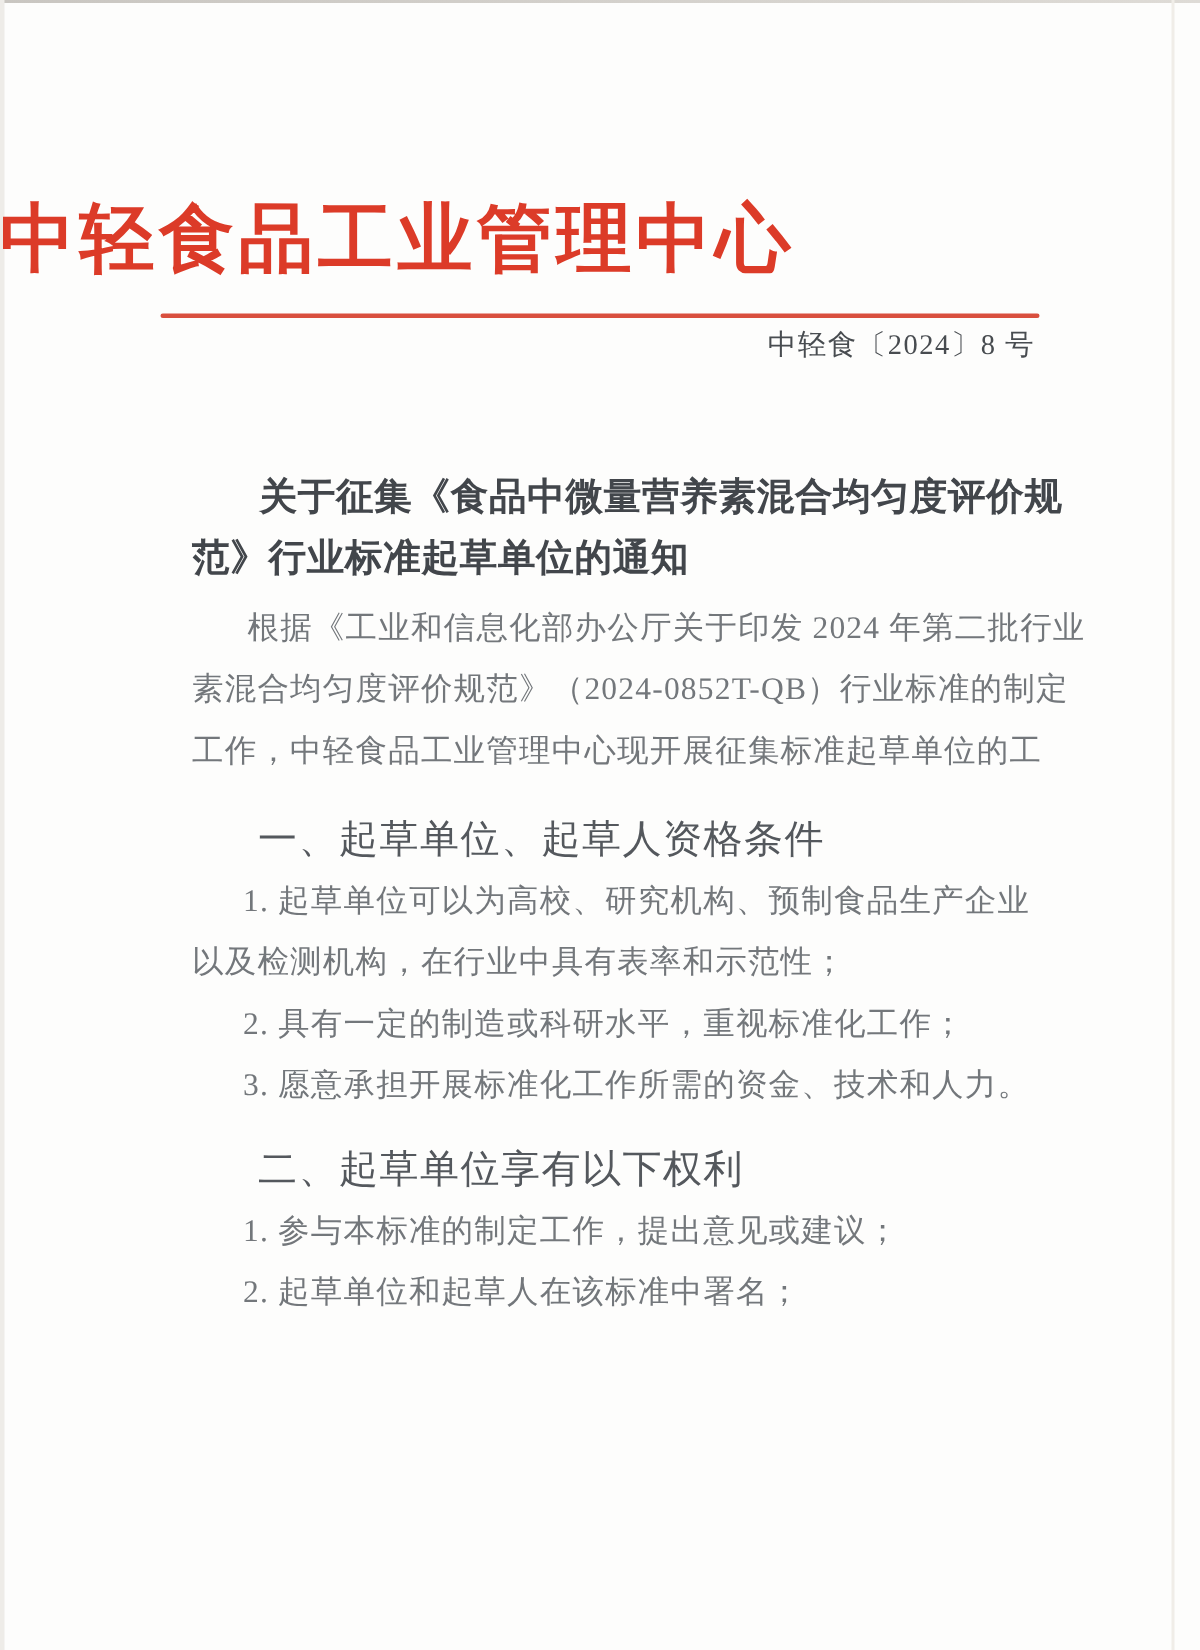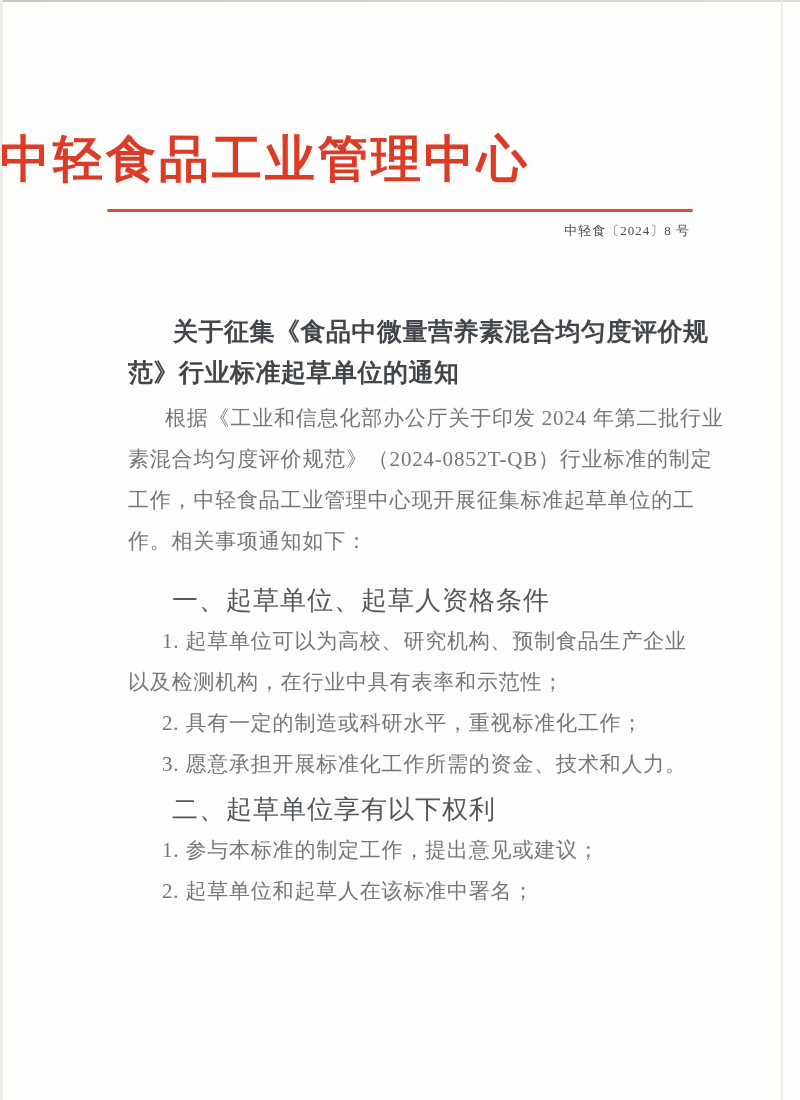--- a/index.html
+++ b/index.html
@@ -35,21 +35,21 @@
   }
   .rule {
     position: absolute; top: 209px; left: 107px;
     width: 586px; height: 3px;
     background: var(--rule_red, #d94f3e);
     border-radius: 2px;
   }
   .doc-number {
     position: absolute; top: 217px; left: 0; width: 690px;
     text-align: right;
-    font-size: 13px; line-height: 28px;
+    font-size: 19px; line-height: 28px;
     color: var(--docnum_ink, #484c50);
     letter-spacing: 1px;
     white-space: nowrap;
   }
   .notice-title {
     position: absolute; top: 263px; left: 128px; width: 610px;
     font-size: 25px; font-weight: bold;
     color: var(--title_ink, #42464b);
     line-height: 41px; letter-spacing: 0.5px; margin-top: 48px;
   }
@@ -65,21 +65,21 @@
   .line { height: 41px; line-height: 41px; white-space: nowrap; }
   .salutation { height: 40px; line-height: 40px; }
   .intro { margin-top: 20px; }
   .sec-heading {
     margin-top: 18px;
     font-weight: normal;
     font-size: 26px;
     color: var(--heading_ink, #54585d);
     letter-spacing: 1px;
   }
-  .sec-heading-2 { margin-top: 4px; }
+  .sec-heading-2 { margin-top: 15px; }
   .ind-para { padding-left: 37px; }  
   .ind-head { padding-left: 44px; }  
   .ind-num  { padding-left: 34px; }  
 </style>
 </head>
 <body>
 
 <div class="page">
   <div class="edge-top"></div>
   <div class="edge-left"></div>
@@ -95,21 +95,20 @@
     <div class="tline tline-first">关于征集《食品中微量营养素混合均匀度评价规</div>
     <div class="tline">范》行业标准起草单位的通知</div>
   </div>
 
   <div class="textcol">
 
     <div class="intro">
       <div class="line ind-para">根据《工业和信息化部办公厅关于印发 2024 年第二批行业</div>
       <div class="line">素混合均匀度评价规范》（2024-0852T-QB）行业标准的制定</div>
       <div class="line">工作，中轻食品工业管理中心现开展征集标准起草单位的工</div>
-      <div class="line">作。相关事项通知如下：</div>
     </div>
 
     <div class="line sec-heading ind-head">一、起草单位、起草人资格条件</div>
     <div class="line ind-num">1. 起草单位可以为高校、研究机构、预制食品生产企业</div>
     <div class="line">以及检测机构，在行业中具有表率和示范性；</div>
     <div class="line ind-num">2. 具有一定的制造或科研水平，重视标准化工作；</div>
     <div class="line ind-num">3. 愿意承担开展标准化工作所需的资金、技术和人力。</div>
 
     <div class="line sec-heading sec-heading-2 ind-head">二、起草单位享有以下权利</div>
     <div class="line ind-num">1. 参与本标准的制定工作，提出意见或建议；</div>

